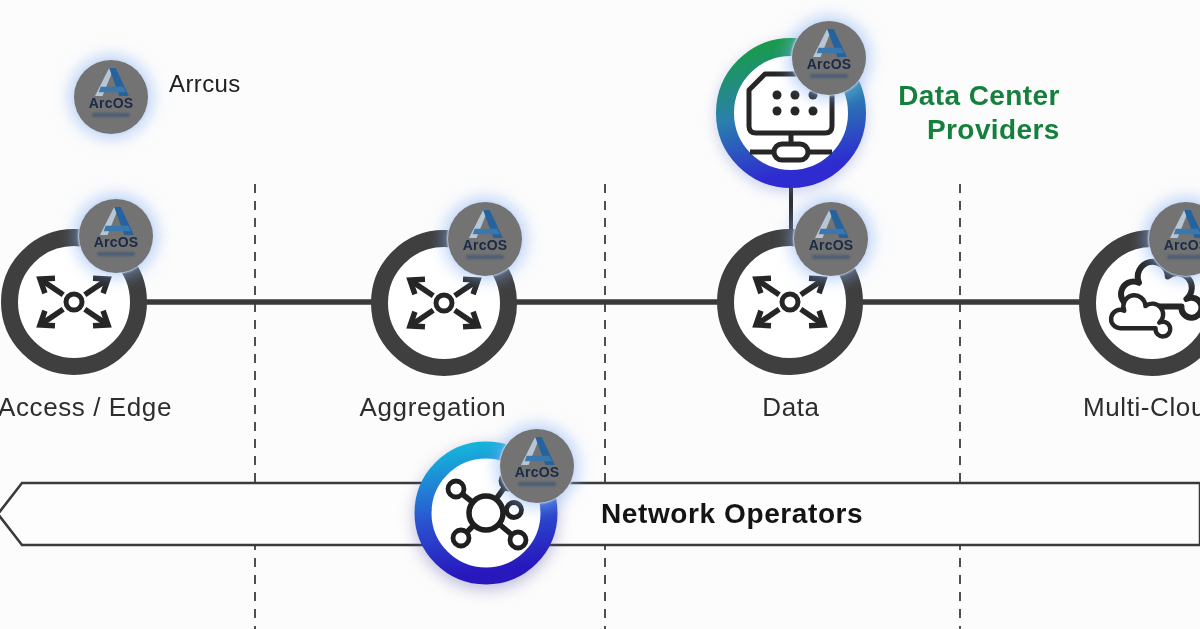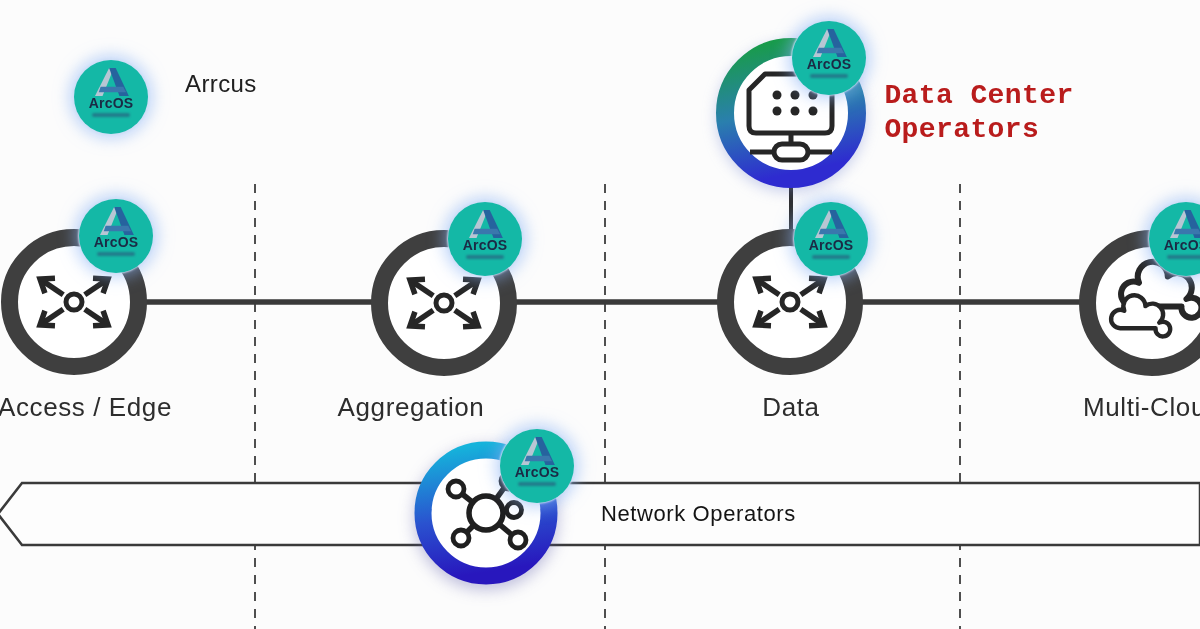--- a/index.html
+++ b/index.html
@@ -12,37 +12,37 @@
 
   
   .node-label {
     position:absolute; transform:translateX(-50%);
     font-size:26px; font-weight:500; color:#2d2d2d;
     letter-spacing:0.6px; white-space:nowrap; top:393px; line-height:28px;
   }
   .legend { position:absolute; left:169px; top:68px; }
   .legend-line {
     font-size:24px; font-weight:500; color:#202020;
-    letter-spacing:0.4px; line-height:31px; white-space:nowrap;margin-left:16px;
+    letter-spacing:0.4px; line-height:31px; white-space:nowrap;
   }
   .dc-label {
     position:absolute; left:979px; top:79px; transform:translateX(-50%);
-    text-align:left; font-size:28px; font-weight:700; color:#b91c1c;
-    letter-spacing:0.4px; line-height:34px; white-space:nowrap;font-family:Liberation Mono, monospace;
+    text-align:right; font-size:28px; font-weight:700; color:#15803d;
+    letter-spacing:0.4px; line-height:34px; white-space:nowrap;
   }
   .no-label {
     position:absolute; left:601px; top:499px;
-    font-size:22px; font-weight:400; color:#141414;
+    font-size:28px; font-weight:700; color:#141414;
     letter-spacing:0.6px; line-height:30px; white-space:nowrap;
   }
 
   
   .badge {
     position:absolute; width:74px; height:74px; border-radius:50%;
-    background:#14b8a6;
+    background:#737373;
     box-shadow:0 0 2px 1px rgba(205,222,245,0.95), 0 0 15px 5px rgba(140,180,245,0.55);
   }
   .badge svg { position:absolute; left:50%; top:6px; transform:translateX(-50%); }
   .badge-label {
     position:absolute; top:35px; left:0; right:0; text-align:center;
     font-size:14px; font-weight:700; color:#1b2a45; letter-spacing:0.2px;
   }
   .badge-tag {
     position:absolute; top:53px; left:50%; transform:translateX(-50%);
     width:38px; height:4px; background:rgba(44,74,116,0.55);
@@ -165,27 +165,27 @@
         </g>
       </g>
     </g>
   </svg>
 
   <div class="legend">
     <div class="legend-line">Arrcus</div>
   </div>
 
   <div class="node-label" style="left:85px;">Access / Edge</div>
-  <div class="node-label" style="left:411px;">Aggregation</div>
+  <div class="node-label" style="left:433px;">Aggregation</div>
   <div class="node-label" style="left:791px;">Data</div>
   <div class="node-label" style="left:1152px;">Multi-Cloud</div>
 
   <div class="dc-label">
     <div>Data Center</div>
-    <div>Operators</div>
+    <div>Providers</div>
   </div>
 
   <div class="no-label">Network Operators</div>
 
   <div class="badge" style="left:74px;  top:60px;">
     <svg width="44" height="32" viewBox="-22 -17 44 34">
       <polygon points="-17,15 -2,-15 3,-15 -9,15" fill="#b7c6d4"></polygon>
       <polygon points="-2,-15 5,-15 19,15 9,15" fill="#26639e"></polygon>
       <polygon points="-11,5 13,5 16,11 -13,11" fill="#3a77ad"></polygon>
     </svg>

